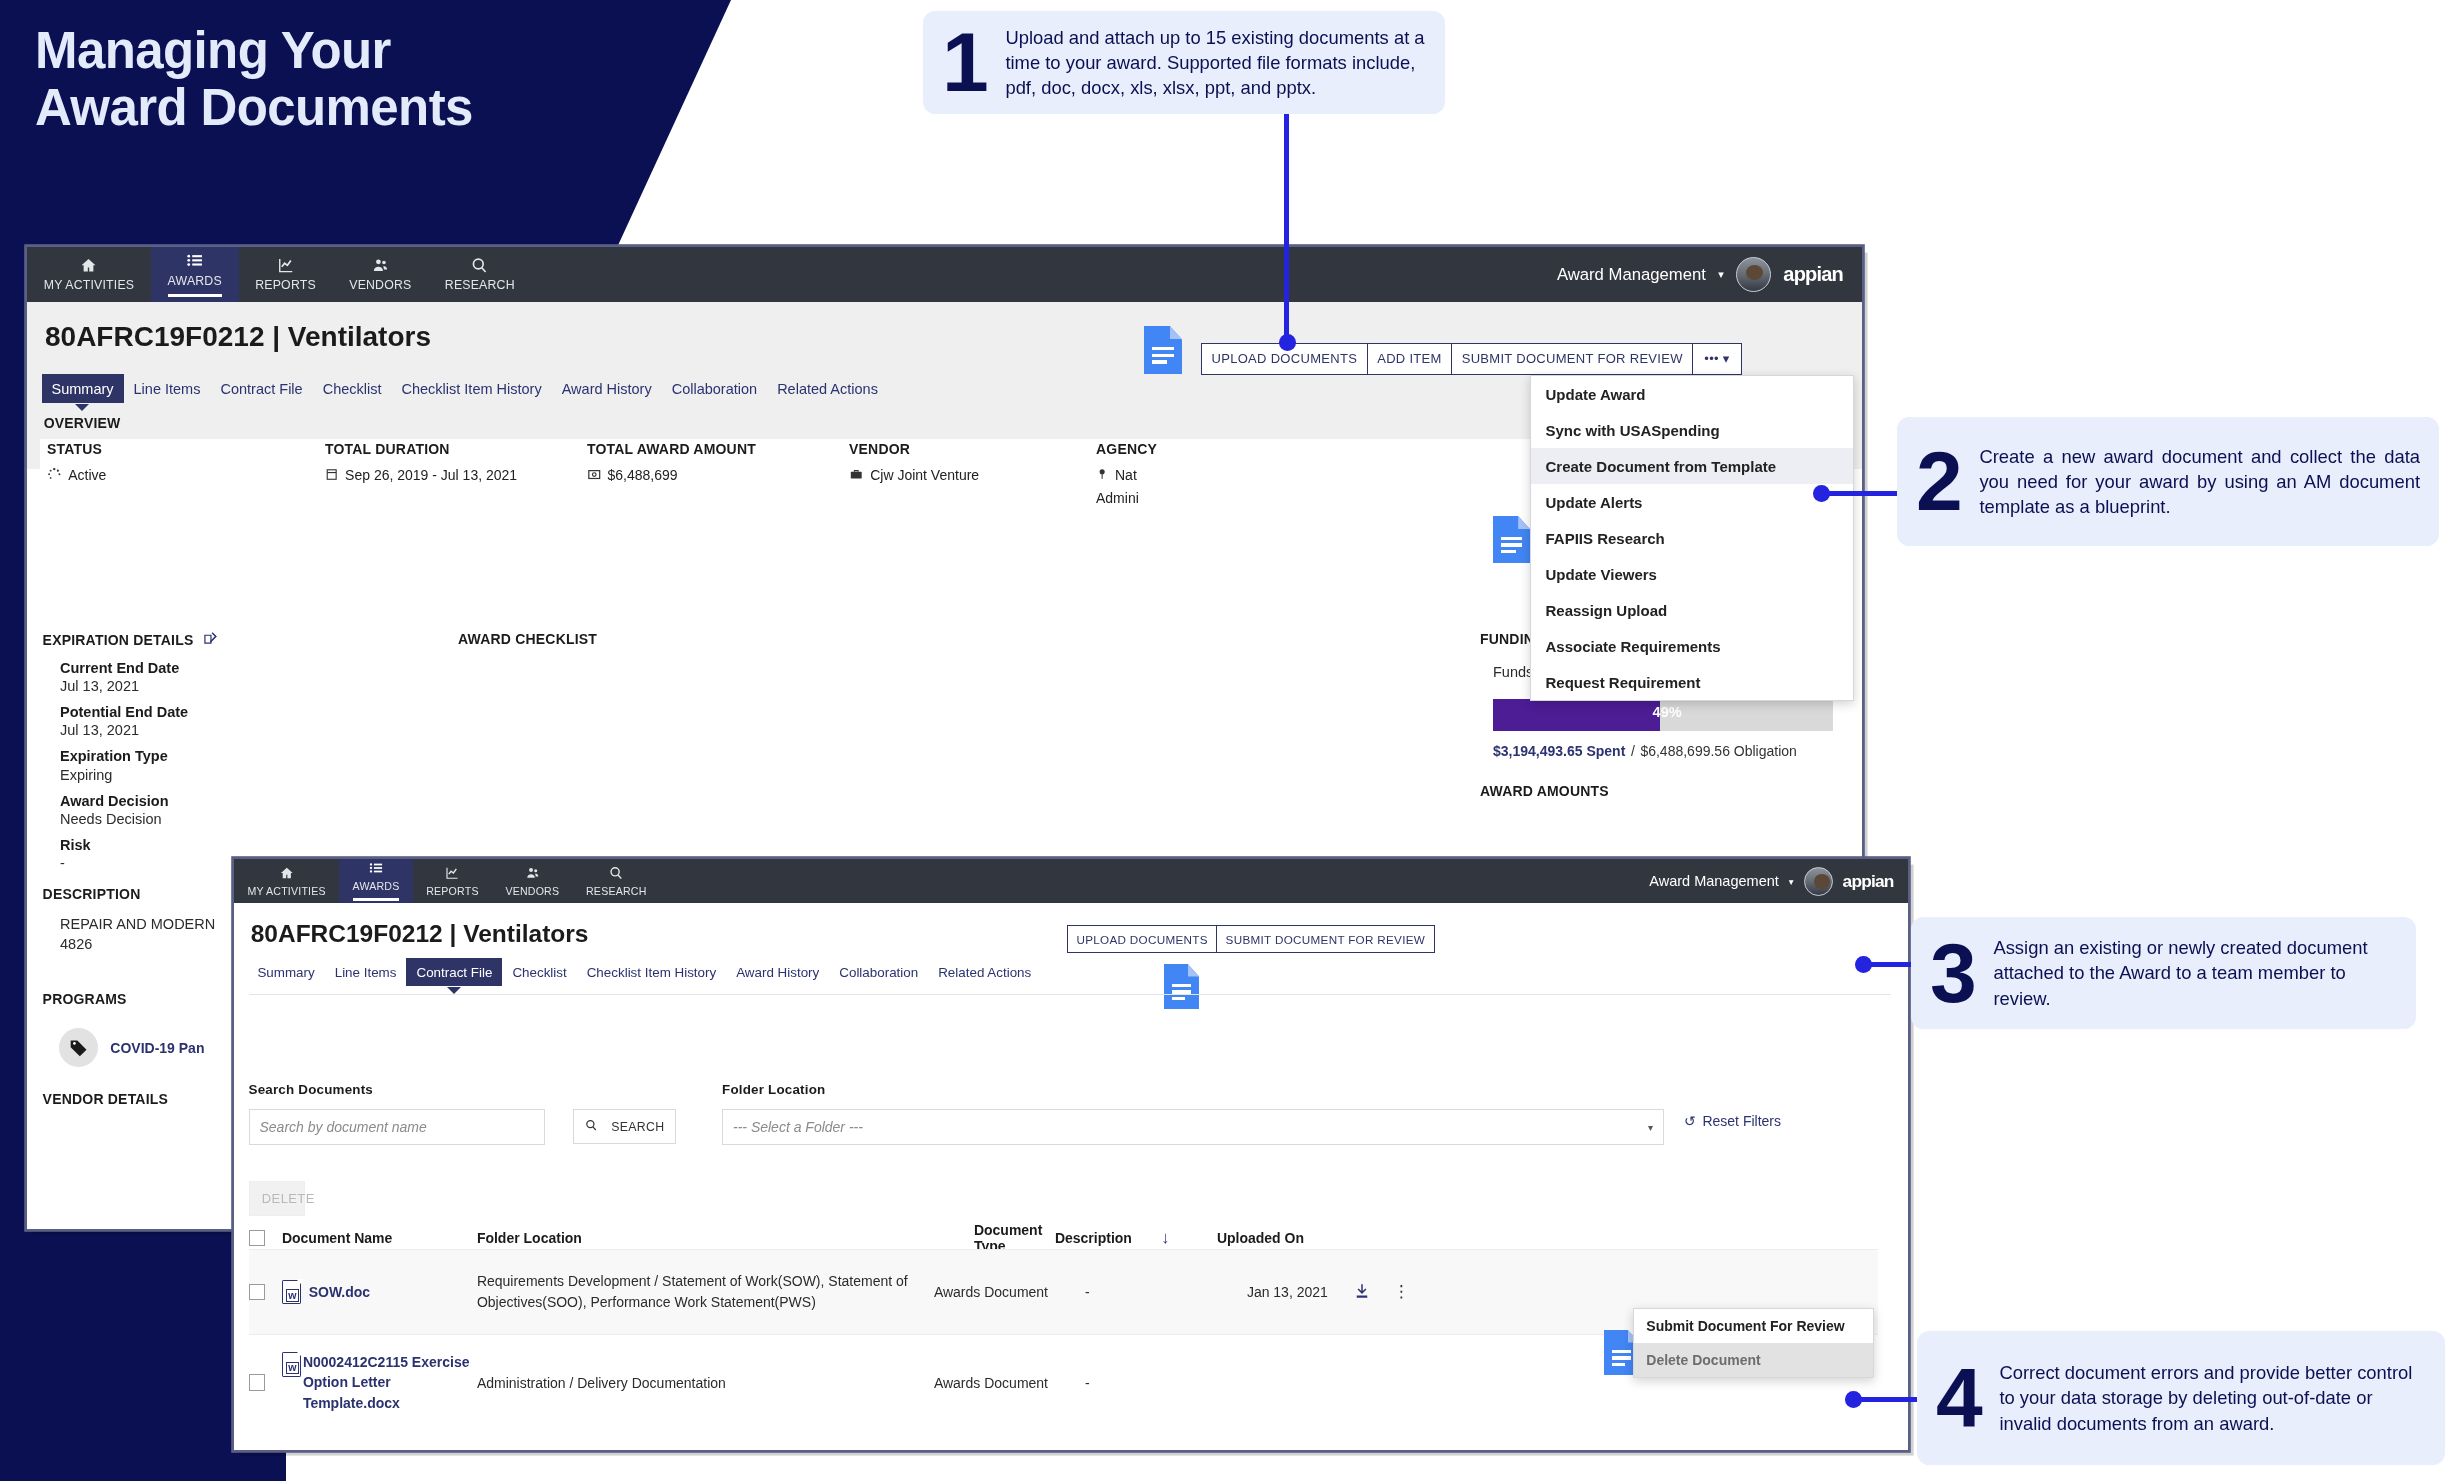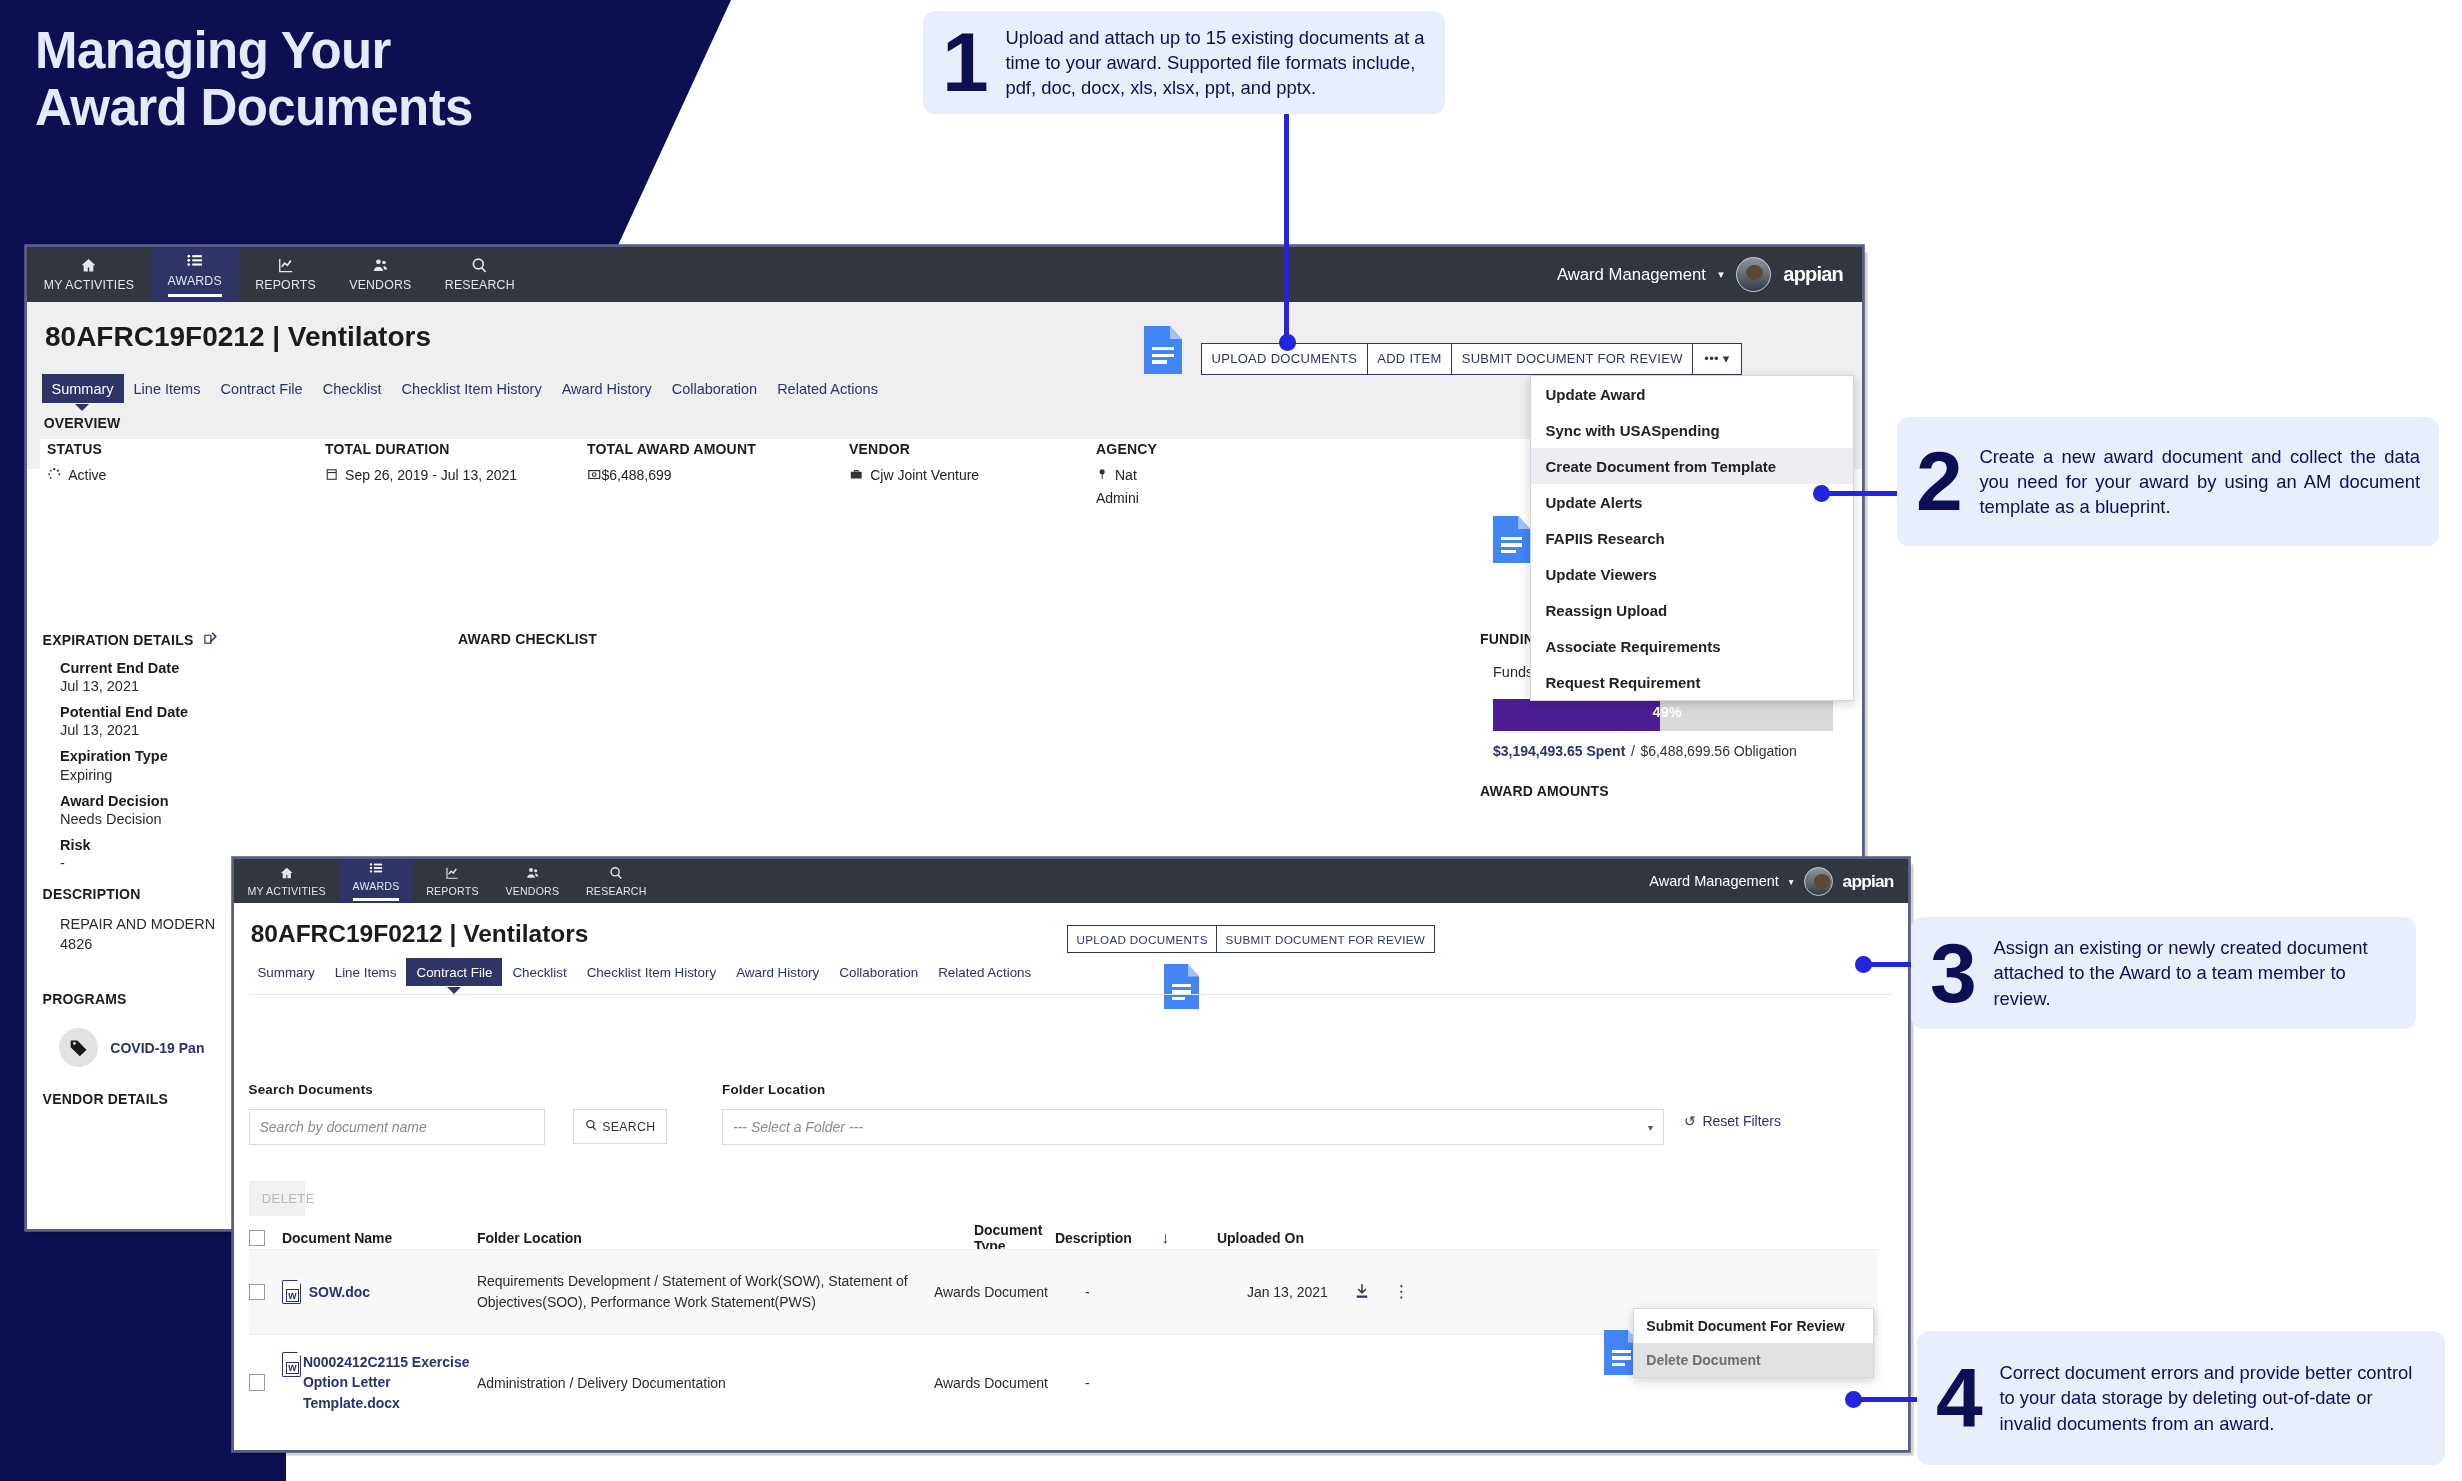--- a/index.html
+++ b/index.html
@@ -362,21 +362,21 @@
             <rect x="4" y="4" width="16" height="17"></rect>
             <path d="M4 9h16"></path>
           </svg>
       </span>
       <span class="field-value">Sep 26, 2019 - Jul 13, 2021</span>
     </div>
   </div>
 
   <div style="position:absolute; left:560px; top:194px;">
     <div class="field-label">TOTAL AWARD AMOUNT</div>
-    <div style="display:flex; align-items:center; gap:0; margin-top:10px;">
+    <div style="display:flex; align-items:center; gap:6px; margin-top:10px;">
       <span>
         <svg width="14.5" height="14.5" viewBox="0 0 24 24" fill="none" stroke="#333" stroke-width="2">
             <rect x="3" y="6" width="18" height="13"></rect>
             <circle cx="12" cy="12.5" r="3"></circle>
           </svg>
       </span>
       <span class="field-value">$6,488,699</span>
     </div>
   </div>
 
@@ -627,21 +627,21 @@
     <div class="tab" style="font-size:13.4px;">Collaboration</div>
     <div class="tab" style="font-size:13.4px;">Related Actions</div>
   </div>
 
   <div style="position:absolute; left:14.5px; top:135px; width:1642px; height:1.1px; background:#e4e4e4;"></div>
 
   <div class="field-label" style="position:absolute; left:14.5px; top:223px; font-size:13.4px;">Search Documents</div>
   <div class="inputbox" style="position:absolute; left:14.5px; top:250px; width:296px;" placeholder="Search by document name">
     <span>Search by document name</span>
   </div>
-  <div class="small-btn" style="position:absolute; left:339px; top:250px; display:flex; align-items:center; gap:5px; font-size:12.3px; color:#333;">
+  <div class="small-btn" style="position:absolute; left:339px; top:250px; display:flex; align-items:center; gap:14px; font-size:12.3px; color:#333;">
     <span>
       <svg width="12.3" height="12.3" viewBox="0 0 24 24" fill="none" stroke="#333" stroke-width="2.4">
           <circle cx="10.5" cy="10" r="7"></circle>
           <path d="M15.5 15.5L21 21.5"></path>
         </svg>
     </span>
     <span>SEARCH</span>
   </div>
 
   <div class="field-label" style="position:absolute; left:488px; top:223px; font-size:13.4px;">Folder Location</div>

